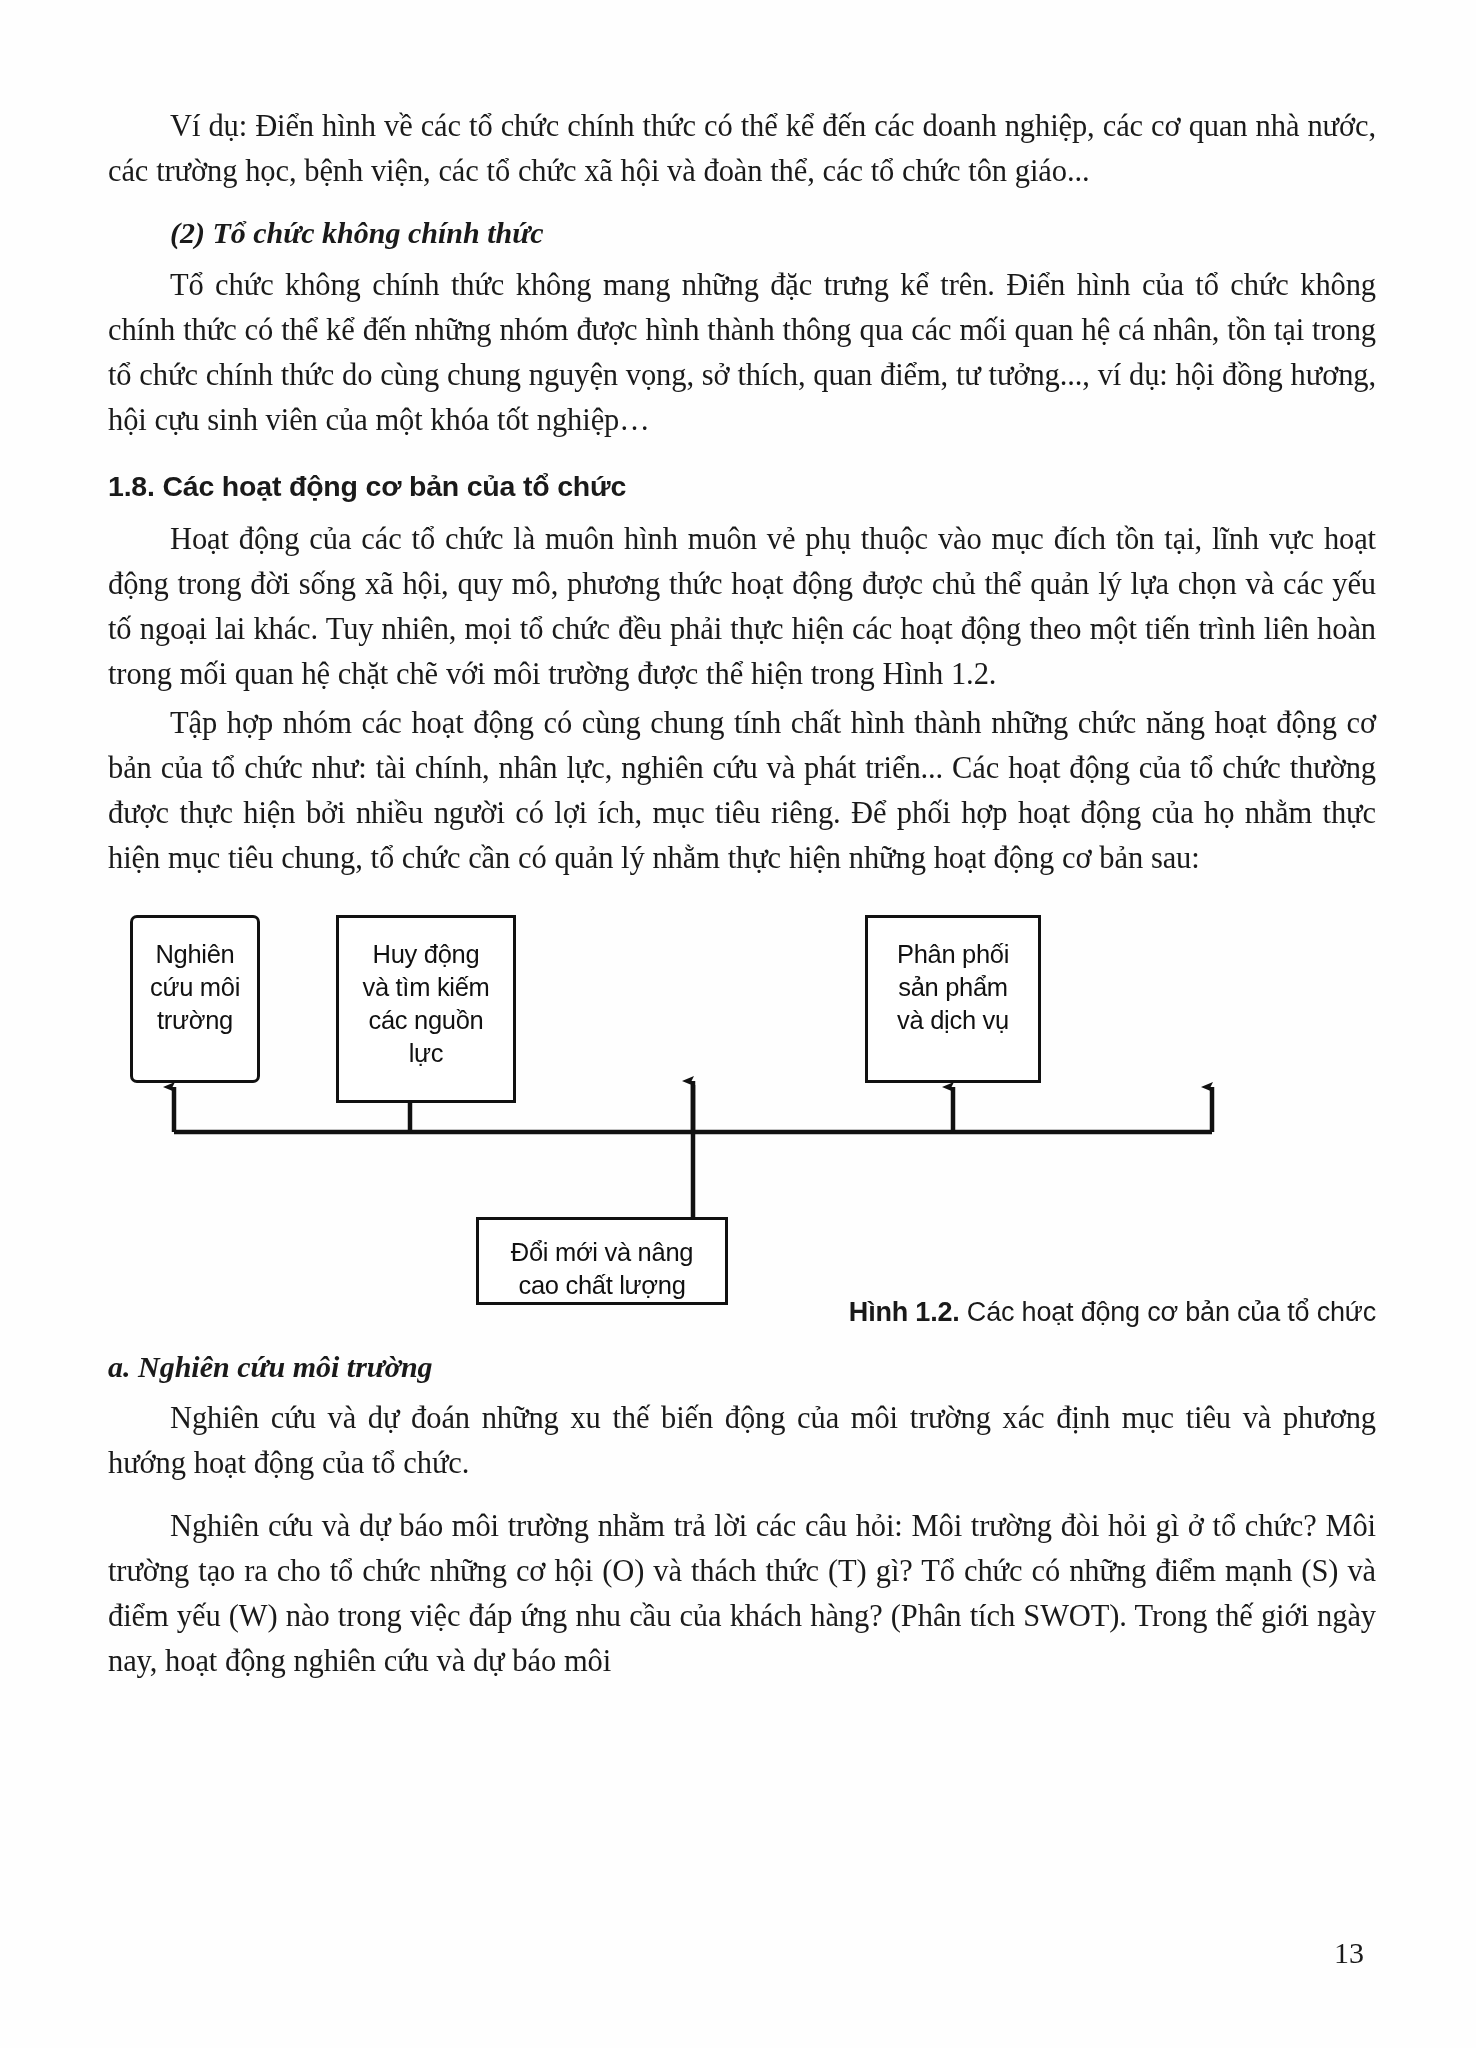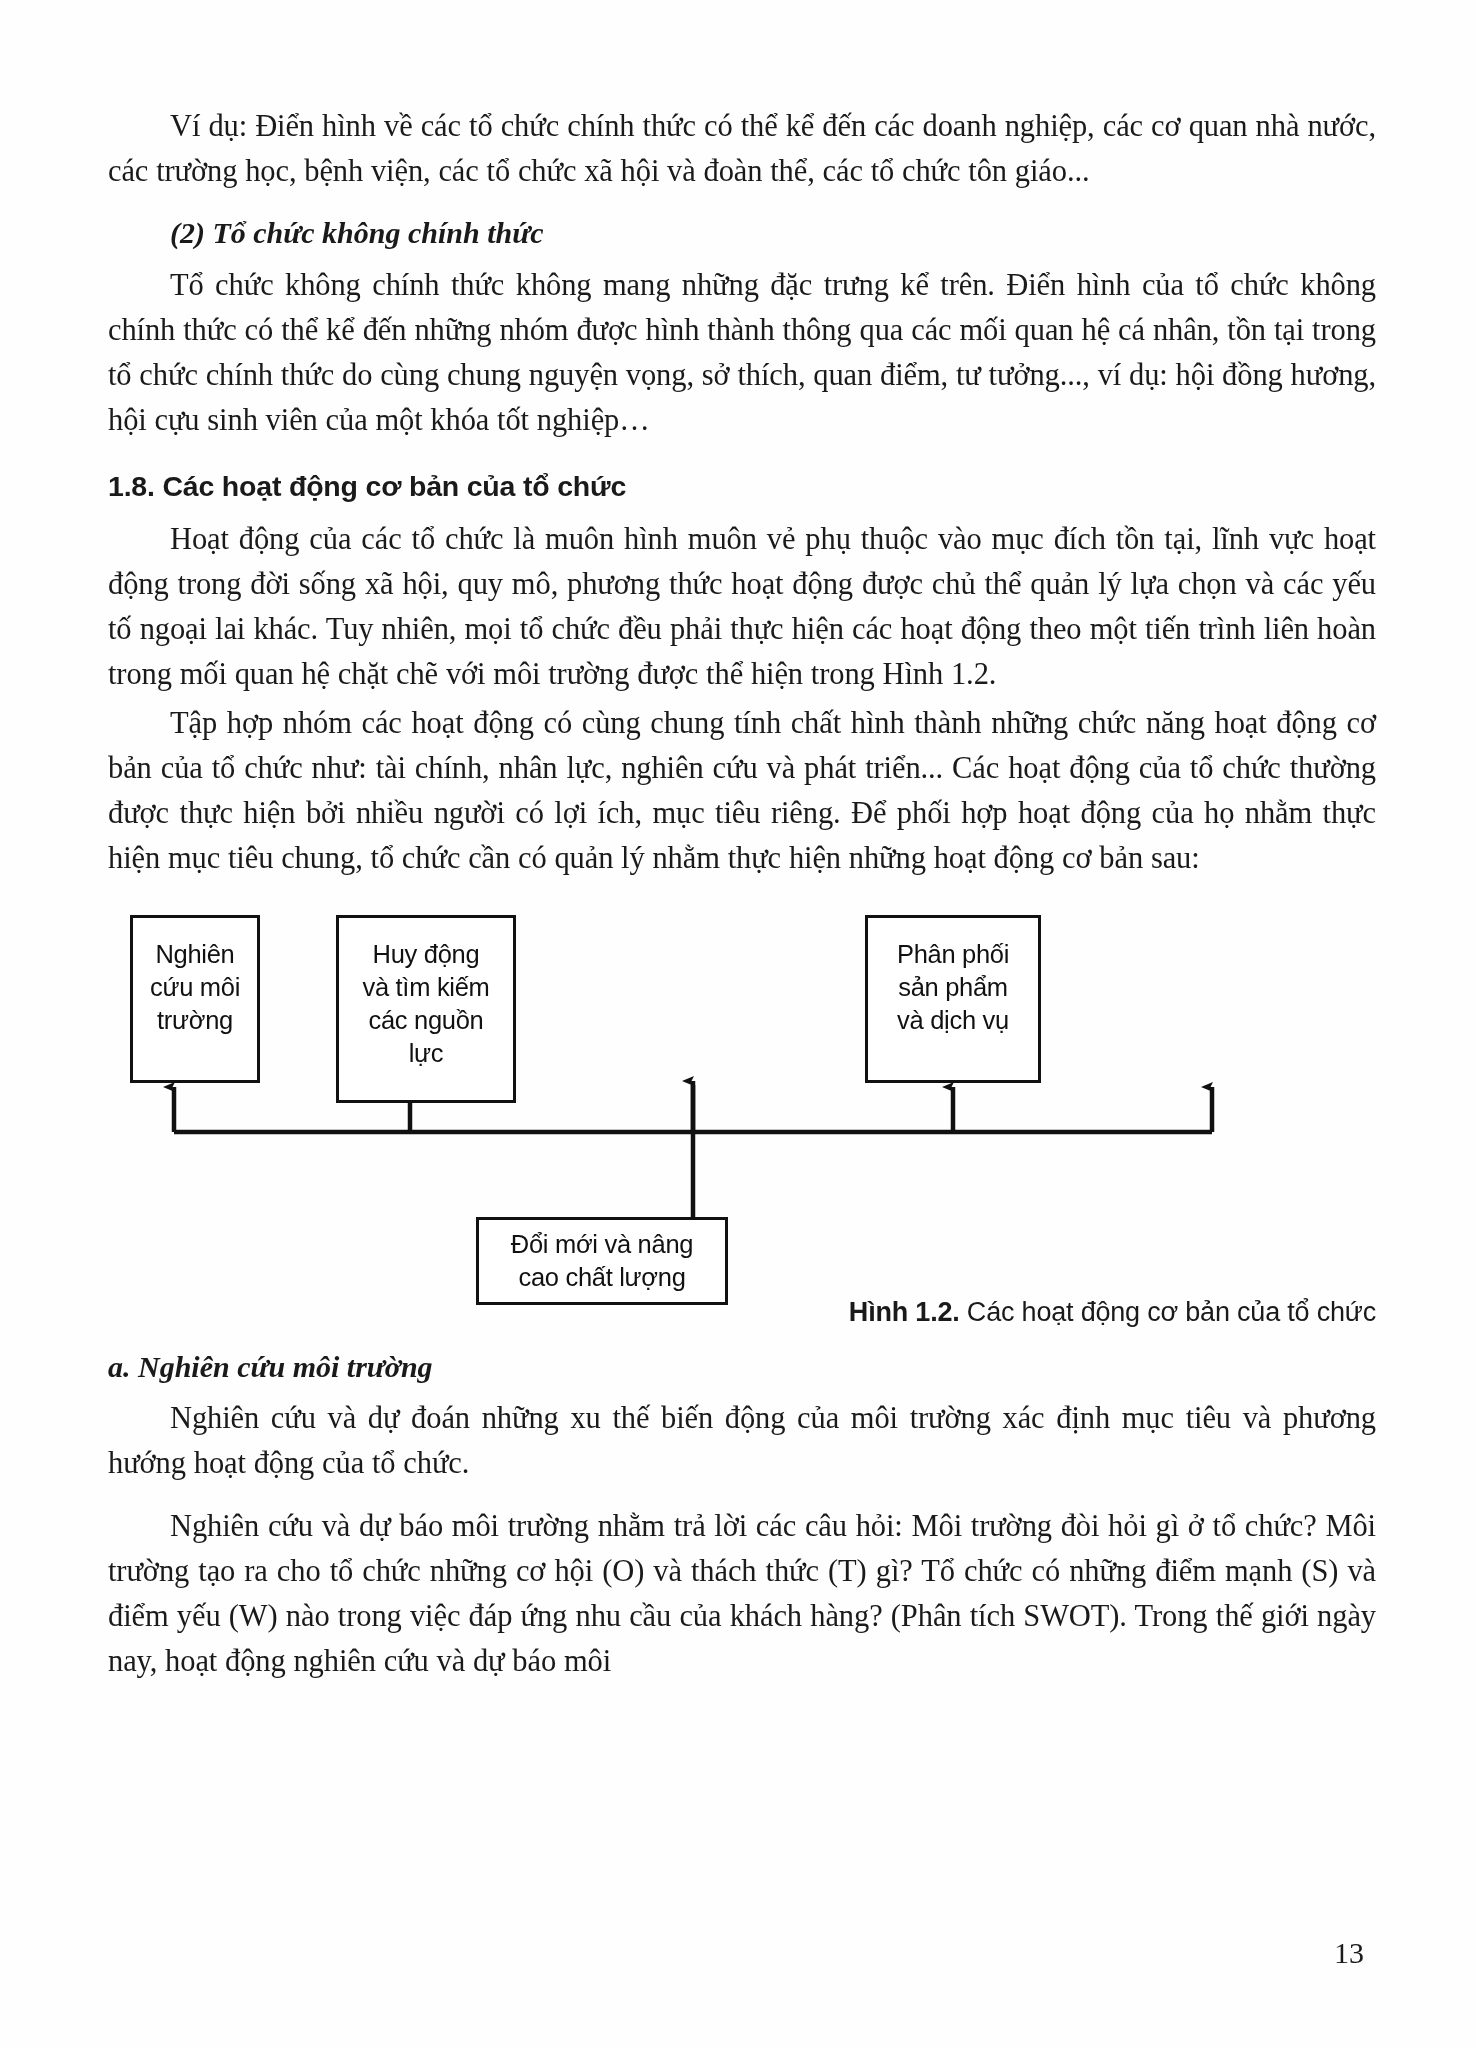--- a/index.html
+++ b/index.html
@@ -80,21 +80,21 @@
     align-items: flex-start;
     justify-content: center;
     font-family: "Liberation Sans", "DejaVu Sans", sans-serif;
     font-size: 25.5px;
     line-height: 33px;
     text-align: center;
     color: #111;
     letter-spacing: -0.3px;
   }
   .fig-box .inner { padding-top: 20px; width: 100%; }
-  .fig-box.bottom { align-items: center; }
+  .fig-box.bottom { align-items: flex-end; }
   .fig-box.bottom .inner { padding-top: 0; }
 
   .fig-caption {
     font-family: "Liberation Sans", "DejaVu Sans", sans-serif;
     font-size: 27px;
     text-align: right;
     margin: 10px 0 0 0;
     letter-spacing: -0.2px;
   }
   .fig-caption b { font-weight: bold; }
@@ -139,21 +139,21 @@
 
         <line x1="66" y1="217" x2="66" y2="172" stroke="#111" stroke-width="4.5" marker-end="url(#arrowUp)"></line>
         <line x1="302" y1="217" x2="302" y2="172" stroke="#111" stroke-width="4.5" marker-end="url(#arrowUp)"></line>
         <line x1="585" y1="217" x2="585" y2="166" stroke="#111" stroke-width="4.5" marker-end="url(#arrowUp)"></line>
         <line x1="845" y1="217" x2="845" y2="172" stroke="#111" stroke-width="4.5" marker-end="url(#arrowUp)"></line>
         <line x1="1104" y1="217" x2="1104" y2="172" stroke="#111" stroke-width="4.5" marker-end="url(#arrowUp)"></line>
 
         <line x1="585" y1="302" x2="585" y2="170" stroke="#111" stroke-width="4.5"></line>
       </svg>
 
-      <div class="fig-box" style="left:22px; top:0px; width:130px; height:168px;">
+      <div class="fig-box" style="left:22px; top:0px; width:130px; height:168px;border-radius:7px;">
         <span class="inner">Nghiên<br>cứu môi<br>trường</span>
       </div>
 
       <div class="fig-box" style="left:228px; top:0px; width:180px; height:188px;">
         <span class="inner">Huy động<br>và tìm kiếm<br>các nguồn<br>lực</span>
       </div>
 
 
       <div class="fig-box" style="left:757px; top:0px; width:176px; height:168px;">
         <span class="inner">Phân phối<br>sản phẩm<br>và dịch vụ</span>

